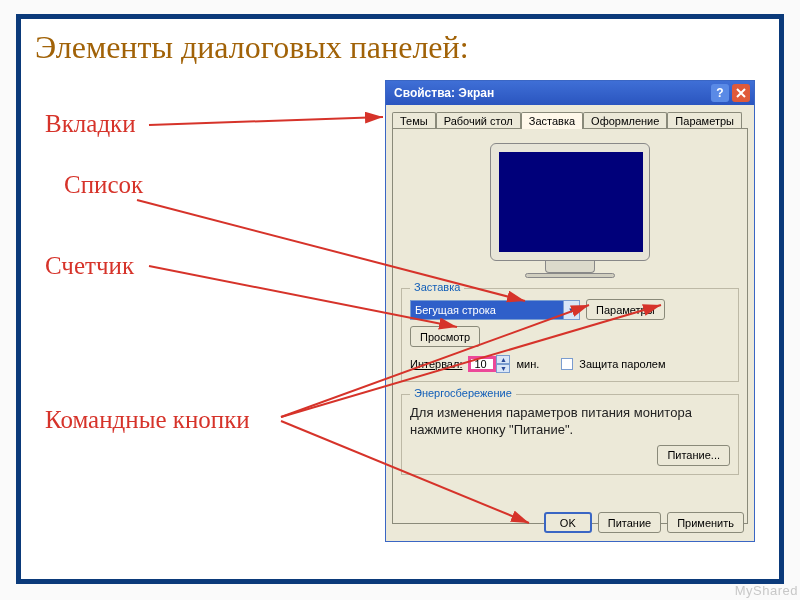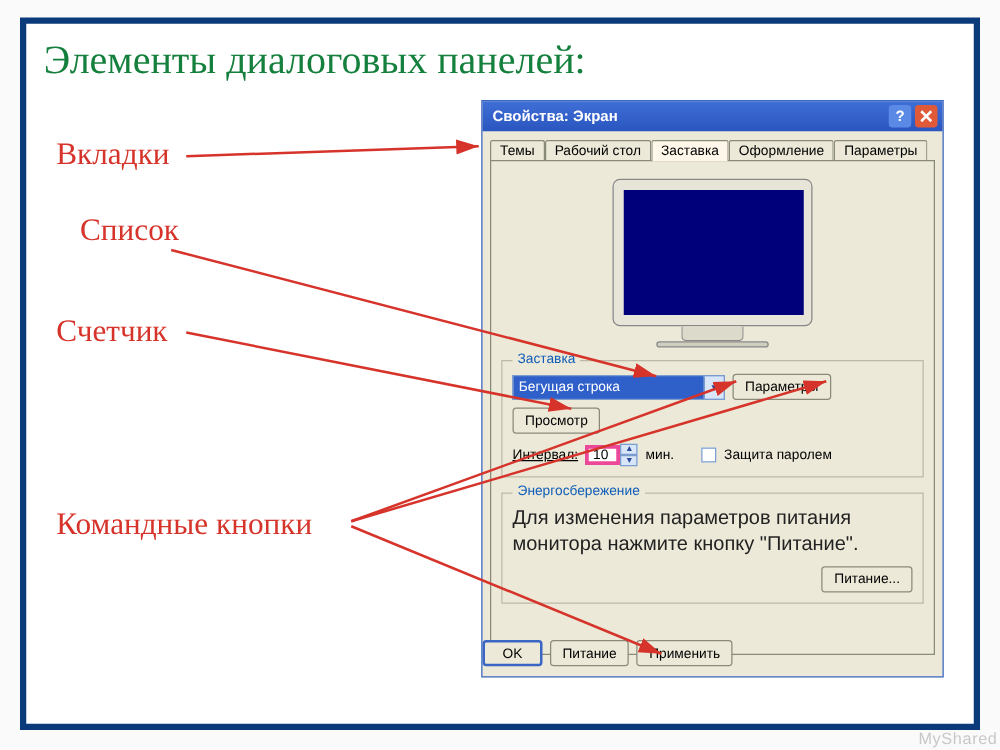--- a/index.html
+++ b/index.html
@@ -1,18 +1,18 @@
 <!DOCTYPE html>
 <html><head>
 <meta charset="utf-8">
 <style>
 * { box-sizing: border-box; margin: 0; padding: 0; }
 body { width: 800px; height: 600px; background: #fafafa; font-family: "Times New Roman", serif; position: relative; overflow: hidden; }
 .slide { position: absolute; left: 16px; top: 14px; width: 768px; height: 570px; background: #fff; border: 5px solid #0b3a7a; }
-.title { position: absolute; left: 14px; top: 10px; font-size: 32px; color: #15803d; font-weight: normal; }
+.title { position: absolute; left: 14px; top: 10px; font-size: 32px; color: #a16207; font-weight: normal; }
 .label { position: absolute; font-size: 25px; color: #d6332a; font-weight: normal; }
 .lab1 { left: 24px; top: 91px; }
 .lab2 { left: 24px; top: 152px; margin-left: 19px; }
 .lab3 { left: 24px; top: 233px; }
 .lab4 { left: 24px; top: 387px; }
 
 
 .dlg { position: absolute; left: 364px; top: 61px; width: 370px; height: 462px; background: #ece9d8; border: 1px solid #3a66c4; font-family: Tahoma, Arial, sans-serif; font-size: 11px; color: #000; }
 .titlebar { height: 24px; background: linear-gradient(#3f6fd6, #2a55bf); display: flex; align-items: center; padding: 0 4px; color: #fff; font-weight: bold; font-size: 12px; }
 .titlebar .ttxt { flex: 1; padding-left: 4px; }
@@ -35,22 +35,22 @@
 .combo { display: flex; align-items: center; background: #fff; border: 1px solid #7a9ccf; height: 20px; width: 170px; }
 .combo.sel { background: #2f5fc9; color: #fff; }
 .combo .ctext { flex: 1; padding: 0 4px; font-size: 11px; overflow: hidden; white-space: nowrap; }
 .combo .carrow { width: 16px; height: 18px; background: #d9e6f7; border-left: 1px solid #7a9ccf; display: flex; align-items: center; justify-content: center; color: #2a4a9a; font-size: 9px; }
 .btn { background: #ece9d8; border: 1px solid #8a8a7a; border-radius: 3px; padding: 2px 9px; font-size: 11px; height: 21px; display: inline-flex; align-items: center; }
 .spin { display: flex; align-items: center; }
 .spin input { width: 28px; height: 16px; border: 3px solid #ec4899; font-size: 11px; padding: 0 3px; }
 .spin .arrows { display: flex; flex-direction: column; }
 .spin .arrows span { width: 14px; height: 9px; background: #d9e6f7; border: 1px solid #7a9ccf; font-size: 7px; line-height: 7px; text-align: center; color: #2a4a9a; }
 .chk { width: 12px; height: 12px; border: 1px solid #7a9ccf; background: #fff; display: inline-block; }
-.energy-text { color: #222; font-size: 16px; line-height: 1.3; }
-.dlg-buttons { position: absolute; left: 0; right: 0; bottom: 8px; display: flex; gap: 6px; padding-right: 10px; }
+.energy-text { color: #222; font-size: 13px; line-height: 1.3; }
+.dlg-buttons { position: absolute; left: 0; right: 0; bottom: 8px; display: flex; justify-content: flex-end; gap: 6px; padding-right: 10px; }
 .btn.default { border: 2px solid #3a66c4; padding: 1px 14px; }
 
 
 .svg-overlay { position: absolute; left: 0; top: 0; width: 100%; height: 100%; pointer-events: none; }
 
 .watermark { position: absolute; right: 2px; bottom: 2px; font-family: Arial, sans-serif; font-size: 13px; color: #c8c8c8; letter-spacing: 0.5px; }
 </style>
 </head>
 <body>
 

